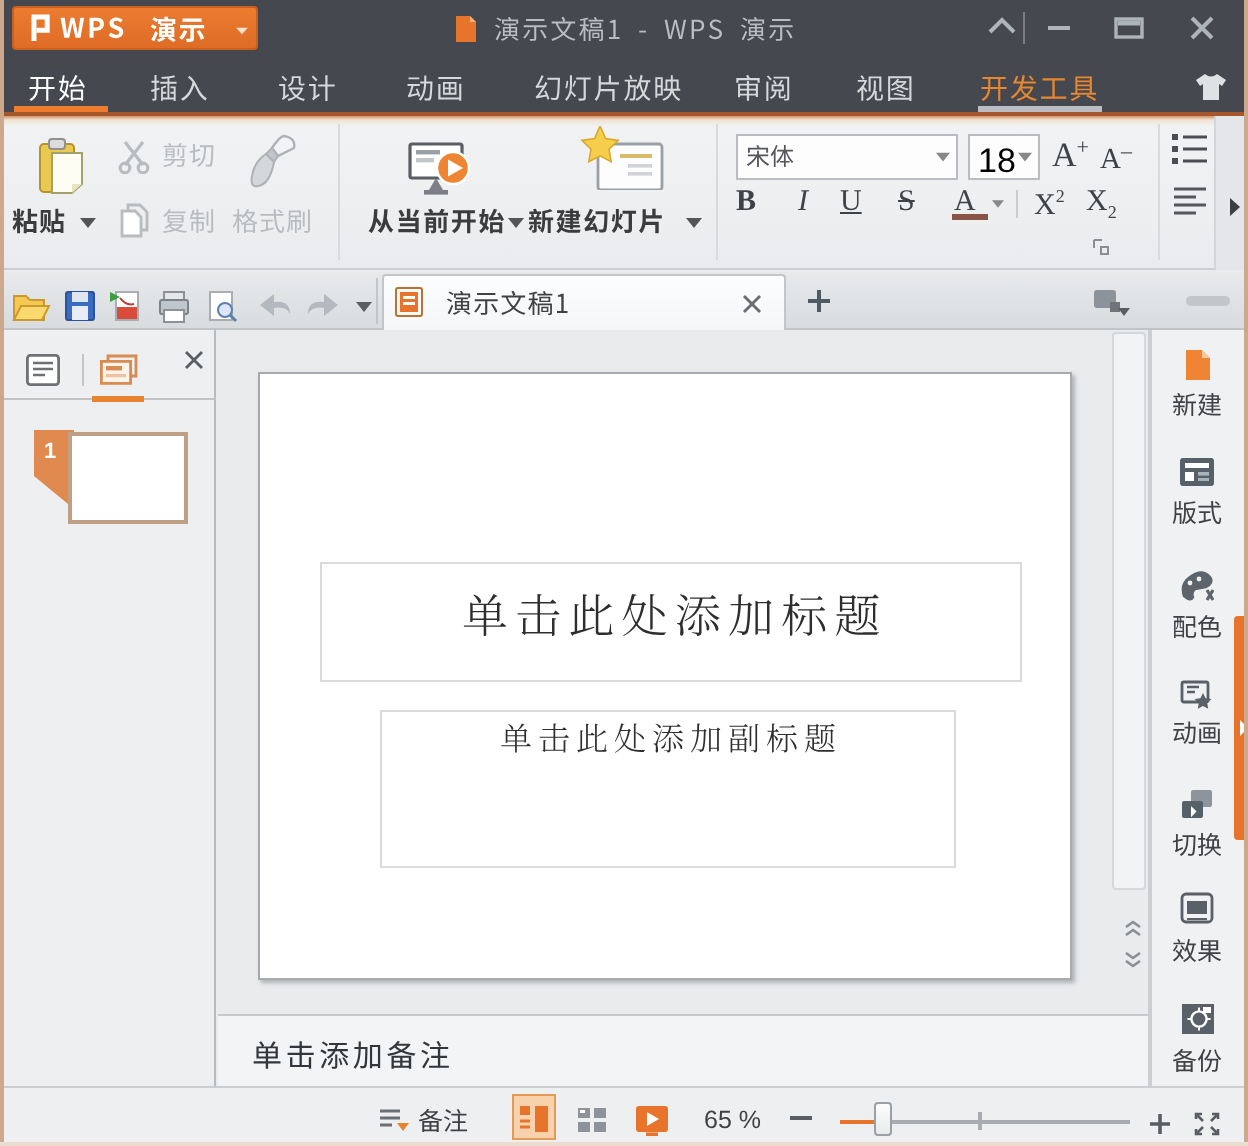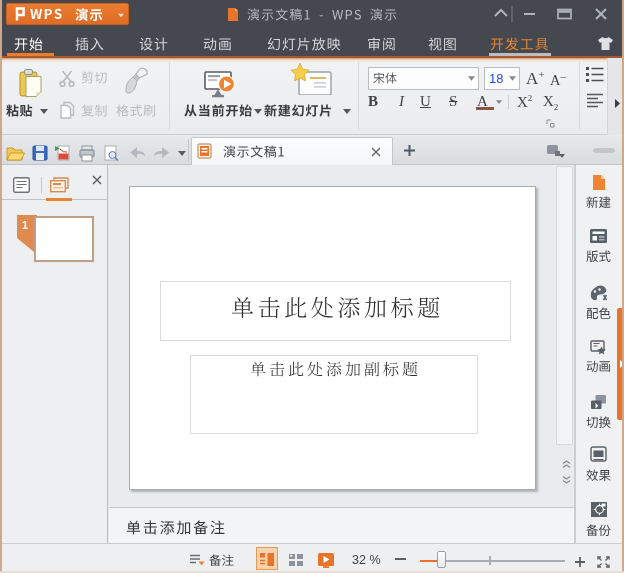--- a/index.html
+++ b/index.html
@@ -299,21 +299,21 @@
 <div style="position:absolute;left:373px;top:72px;line-height:0"><svg width="24.0" height="12.0" viewBox="0 0 2000 1000" style="overflow:visible">
       <g fill="#55575a" transform="translate(0,880) scale(1,-1)">
         <use href="#g53" x="0"></use>
         <use href="#g54" x="1000"></use>
       </g>
     </svg></div>
 <svg class="abs" style="left:468px;top:76px" width="7" height="5" viewBox="0 0 8 5">
     <path d="M0 0 L4 5 L8 0 Z" fill="#888"></path>
   </svg>
 <div class="abs" style="left:484px;top:67px;width:36px;height:23px;background:#fdfdfd;border:1px solid #b9bcc0"></div>
-<div class="abs" style="left:489px;top:71px;font-size:13px;color:#1d4ed8">18</div>
+<div class="abs" style="left:489px;top:71px;font-size:17px;color:#000000">18</div>
 <svg class="abs" style="left:509px;top:76px" width="7" height="5" viewBox="0 0 8 5">
     <path d="M0 0 L4 5 L8 0 Z" fill="#888"></path>
   </svg>
 <div class="abs" style="left:526px;top:68px;font-size:17px;color:#3f4246;font-family:'Liberation Serif'">A<span style="font-size:11px;vertical-align:6px">+</span></div>
 <div class="abs" style="left:550px;top:70px;font-size:14.5px;color:#3f4246;font-family:'Liberation Serif'">A<span style="font-size:11px;vertical-align:5px">–</span></div>
 <div class="abs" style="left:368px;top:93px;font-size:15px;color:#3f4246;font-family:'Liberation Serif'"><b>B</b></div>
 <div class="abs" style="left:399px;top:93px;font-size:15px;color:#3f4246;font-family:'Liberation Serif';font-style:italic">I</div>
 <div class="abs" style="left:420px;top:93px;font-size:15px;color:#3f4246;font-family:'Liberation Serif';text-decoration:underline">U</div>
 <div class="abs" style="left:449px;top:93px;font-size:15px;color:#3f4246;font-family:'Liberation Serif';text-decoration:line-through">S</div>
 <div class="abs" style="left:477px;top:93px;font-size:15px;color:#3f4246;font-family:'Liberation Serif'">A</div>
@@ -579,21 +579,21 @@
       <rect y="7" width="6" height="5"></rect>
       <rect x="8" y="7" width="6" height="5"></rect>
     </g>
 <rect x="1" y="1" width="2.5" height="1.5" fill="#fff"></rect>
 </svg>
 <svg class="abs" style="left:318px;top:553px" width="16" height="15" viewBox="0 0 16 15">
 <rect width="16" height="13" rx="1.5" fill="#e8732a"></rect>
 <path d="M5.5 3 L11.5 6.5 L5.5 10 Z" fill="#fff"></path>
 <path d="M5 13.2 h6 v1.8 h-6 z" fill="#e8732a"></path>
 </svg>
-<div class="abs" style="left:352px;top:553px;font-size:12.5px;color:#3f4144">32 %</div>
+<div class="abs" style="left:352px;top:553px;font-size:12.5px;color:#3f4144">65 %</div>
 <div class="abs" style="left:395px;top:558px;width:11px;height:2px;background:#5a5e63"></div>
 <div class="abs" style="left:420px;top:560px;width:145px;height:1.5px;background:#a8acb0"></div>
 <div class="abs" style="left:420px;top:559.5px;width:20px;height:2px;background:#e8732a"></div>
 <div class="abs" style="left:489px;top:556px;width:1.5px;height:9px;background:#a8acb0"></div>
 <div class="abs" style="left:437px;top:551px;width:9px;height:17px;background:linear-gradient(#fdfdfd,#e7e9eb);border:1px solid #9aa0a5;border-radius:2px"></div>
 <svg class="abs" style="left:574px;top:556px" width="12" height="12" viewBox="0 0 12 12">
     <path d="M6 1 V11 M1 6 H11" stroke="#5a5e63" stroke-width="1.8"></path>
   </svg>
 <svg class="abs" style="left:597px;top:556px" width="13" height="12" viewBox="0 0 13 12">
 <g stroke="#5a5e63" stroke-width="1.3" fill="none">

